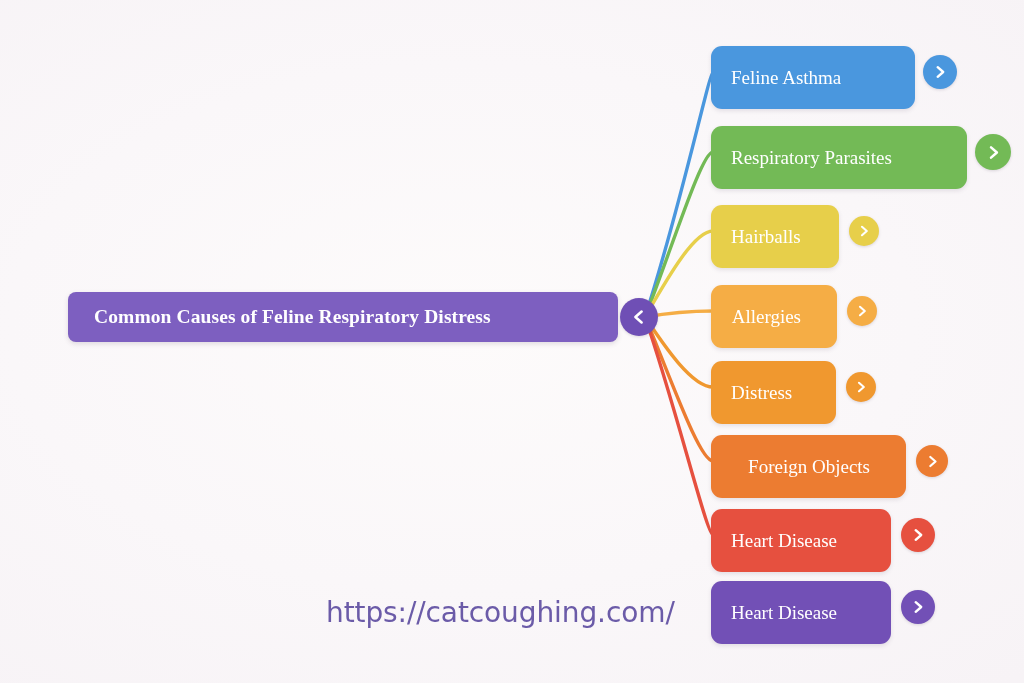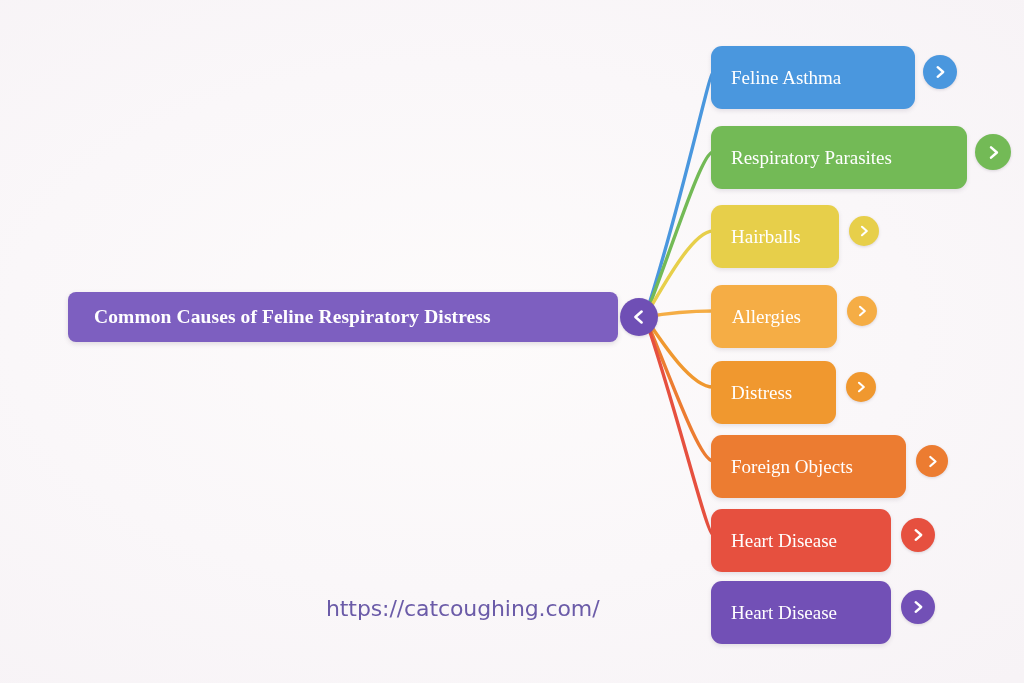--- a/index.html
+++ b/index.html
@@ -94,21 +94,21 @@
     background: #6f4fb5;
     z-index: 5;
   }
 
   
   #watermark {
     position: absolute;
     left: 326px;
     top: 596px;
     font-family: "DejaVu Sans", "Liberation Sans", sans-serif;
-    font-size: 22px;
+    font-size: 28px;
     color: #6b5ba8;
     letter-spacing: -0.1px;
     white-space: nowrap;
   }
 </style>
 </head>
 <body style="background: rgb(250, 247, 249);">
 
 <div id="canvas">
 
@@ -166,21 +166,21 @@
         </svg>
       </div>
       <div class="node branch" style="left: 711px; top: 361px; width: 125px; background: rgb(240, 152, 47);">
         <span class="node-label">Distress</span>
       </div>
       <div class="circle-btn" style="width: 30px; height: 30px; left: 846px; top: 372px; background: rgb(240, 152, 47);">
         <svg width="14" height="14" viewBox="0 0 18 18">
           <path d="M6.4 3.6 L12.6 9 L6.4 14.4" fill="none" stroke="#ffffff" stroke-width="2.7" stroke-linecap="round" stroke-linejoin="round"></path>
         </svg>
       </div>
-      <div class="node branch" style="left: 711px; top: 435px; width: 195px; background: rgb(236, 124, 49);">
+      <div class="node branch" style="left: 711px; top: 435px; width: 195px; background: rgb(236, 124, 49); justify-content: flex-end;">
         <span class="node-label">Foreign Objects</span>
       </div>
       <div class="circle-btn" style="width: 32px; height: 32px; left: 916px; top: 445px; background: rgb(236, 124, 49);">
         <svg width="15" height="15" viewBox="0 0 18 18">
           <path d="M6.4 3.6 L12.6 9 L6.4 14.4" fill="none" stroke="#ffffff" stroke-width="2.7" stroke-linecap="round" stroke-linejoin="round"></path>
         </svg>
       </div>
       <div class="node branch" style="left: 711px; top: 509px; width: 180px; background: rgb(230, 80, 63);">
         <span class="node-label">Heart Disease</span>
       </div>

